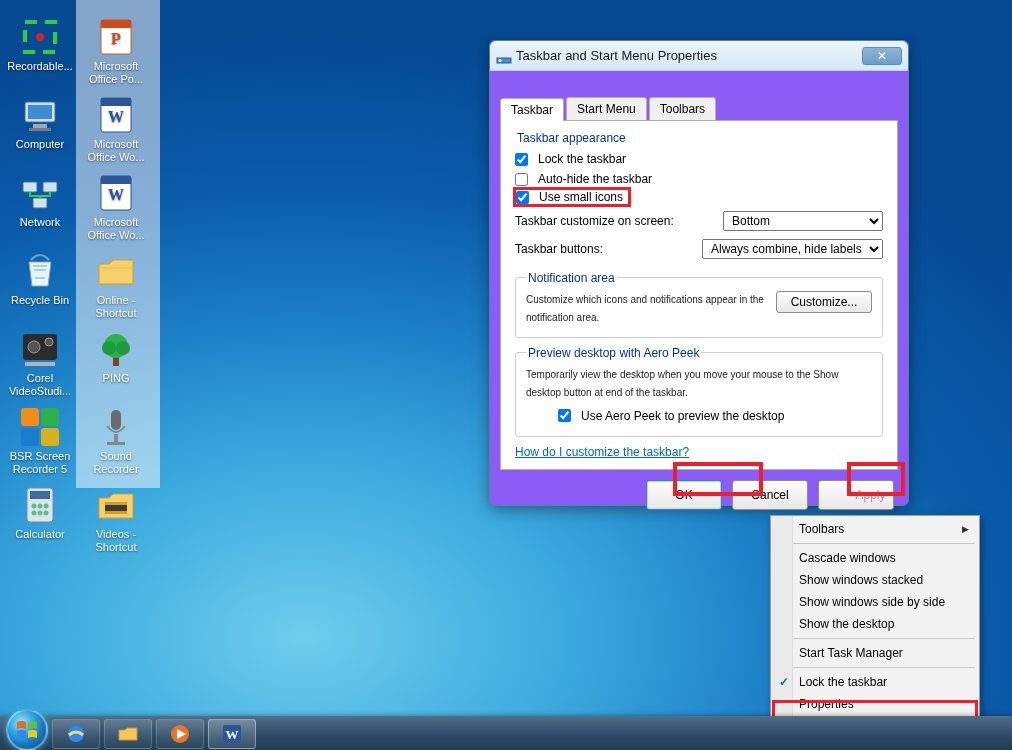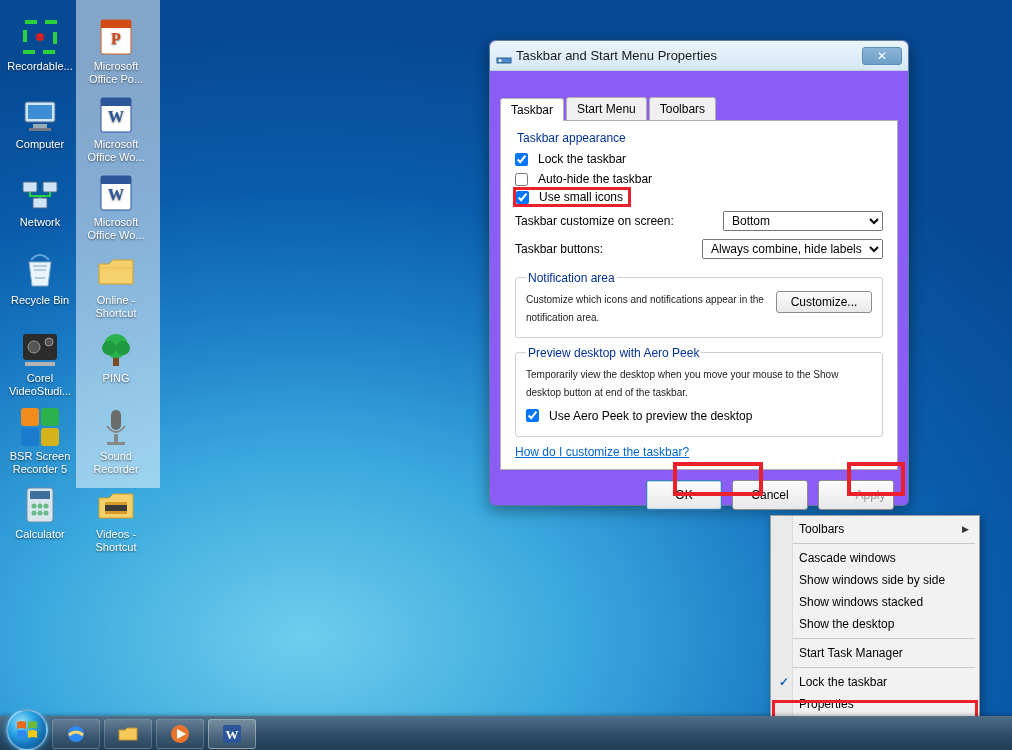--- a/index.html
+++ b/index.html
@@ -321,21 +321,21 @@
         <legend>Notification area</legend>
         <div style="display:flex; gap:10px; align-items:flex-start;">
           <div class="desc" style="flex:1;">Customize which icons and notifications appear in the notification area.</div>
           <button class="winbtn cust">Customize...</button>
         </div>
       </fieldset>
 
       <fieldset>
         <legend>Preview desktop with Aero Peek</legend>
         <div class="desc">Temporarily view the desktop when you move your mouse to the Show desktop button at end of the taskbar.</div>
-        <div class="row opt" style="margin-top:4px;">
+        <div class="row opt" style="margin-top:4px;margin-left:32px;">
             <input type="checkbox" checked="" style="">
             <span>Use Aero Peek to preview the desktop</span>
           </div>
       </fieldset>
 
       <div style="margin-top:8px;">
         <span class="link">How do I customize the taskbar?</span>
       </div>
     </div>
 
@@ -353,24 +353,24 @@
 <div class="context-menu">
   <div class="gutter"></div>
   <div class="cm-item hasarrow">
       <span>Toolbars</span>
     </div>
   <div class="cm-sep"></div>
   <div class="cm-item">
       <span>Cascade windows</span>
     </div>
   <div class="cm-item">
+      <span>Show windows stacked</span>
+    </div>
+  <div class="cm-item">
       <span>Show windows side by side</span>
-    </div>
-  <div class="cm-item">
-      <span>Show windows stacked</span>
     </div>
   <div class="cm-item">
       <span>Show the desktop</span>
     </div>
   <div class="cm-sep"></div>
   <div class="cm-item">
       <span>Start Task Manager</span>
     </div>
   <div class="cm-sep"></div>
   <div class="cm-item">

